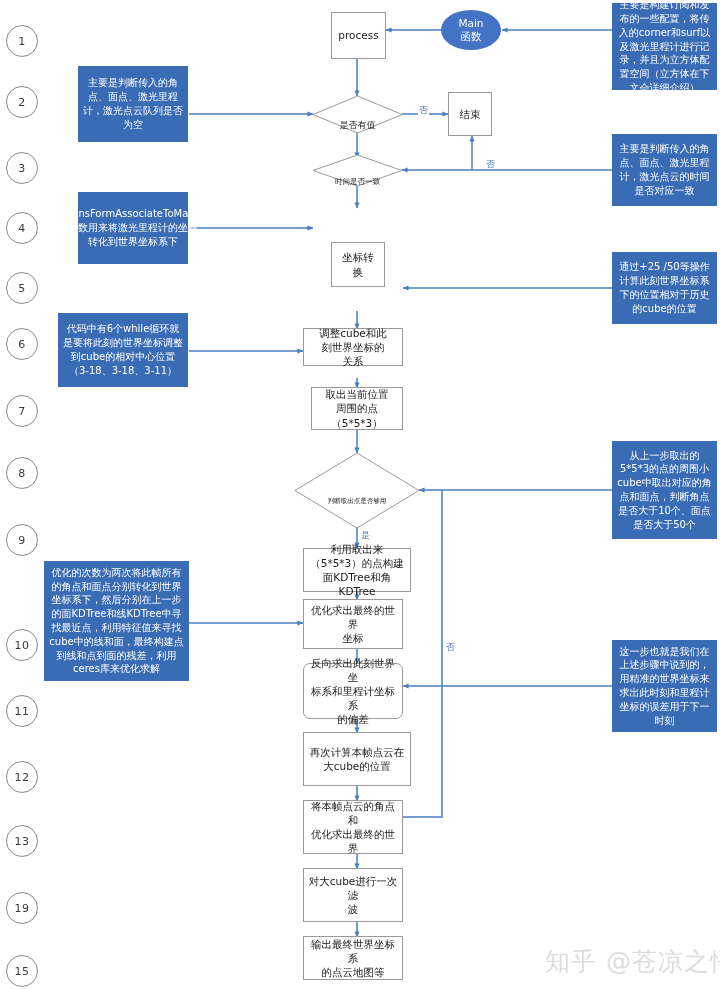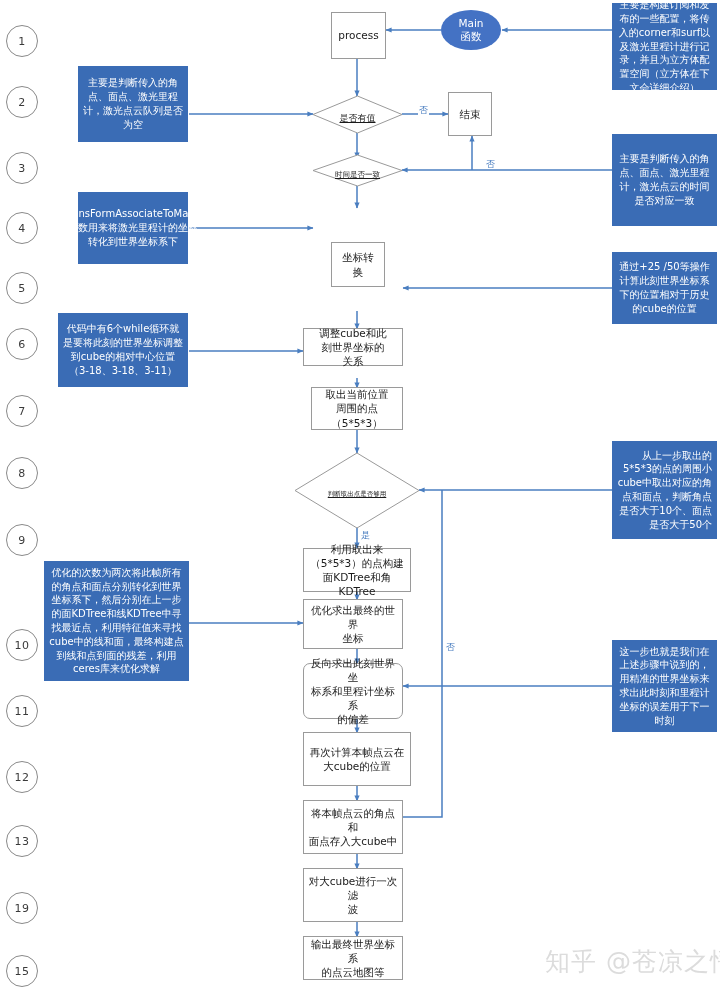--- a/index.html
+++ b/index.html
@@ -70,31 +70,30 @@
   .diamond-wrap {
     position: absolute;
   }
   .diamond-wrap svg {
     position: absolute;
     left: 0; top: 0;
     overflow: visible;
   }
   .diamond-label {
     position: absolute;
-    left: 0; top: 4px;
+    left: 0; top: 11px;
     width: 100%;
     height: 100%;
     display: flex;
     align-items: center;
     justify-content: center;
     text-align: left;
     color: #1a1a1a;
     line-height: 1.2;
     pointer-events: none;
-    text-decoration: underline;
   }
 
   
   .ellipse-node {
     position: absolute;
     box-sizing: border-box;
     background: #4472c4;
     border-radius: 50%;
     color: #ffffff;
     font-size: 10.5px;
@@ -222,25 +221,25 @@
   <div class="nbox" style="left:78px; top:66px; width:110px; height:76px;">主要是判断传入的角点、面点、激光里程计，激光点云队列是否为空</div>
 
   <div class="nbox" style="left:78px; top:192px; width:110px; height:72px;">TransFormAssociateToMap()函数用来将激光里程计的坐标转化到世界坐标系下</div>
 
   <div class="nbox" style="left:58px; top:313px; width:130px; height:74px;">代码中有6个while循环就是要将此刻的世界坐标调整到cube的相对中心位置（3-18、3-18、3-11）</div>
 
   <div class="nbox" style="left:44px; top:561px; width:145px; height:120px;">优化的次数为两次将此帧所有的角点和面点分别转化到世界坐标系下，然后分别在上一步的面KDTree和线KDTree中寻找最近点，利用特征值来寻找cube中的线和面，最终构建点到线和点到面的残差，利用ceres库来优化求解</div>
 
   <div class="nbox" style="left:612px; top:3px; width:105px; height:87px;">主要是构建订阅和发布的一些配置，将传入的corner和surf以及激光里程计进行记录，并且为立方体配置空间（立方体在下文会详细介绍）</div>
 
-  <div class="nbox" style="left:612px; top:134px; width:105px; height:92px;">主要是判断传入的角点、面点、激光里程计，激光点云的时间是否对应一致</div>
+  <div class="nbox" style="left:612px; top:134px; width:105px; height:72px;">主要是判断传入的角点、面点、激光里程计，激光点云的时间是否对应一致</div>
 
   <div class="nbox" style="left:612px; top:252px; width:105px; height:72px;">通过+25 /50等操作计算此刻世界坐标系下的位置相对于历史的cube的位置</div>
 
-  <div class="nbox" style="left:612px; top:441px; width:105px; height:98px;text-align:right;">从上一步取出的5*5*3的点的周围小cube中取出对应的角点和面点，判断角点是否大于10个、面点是否大于50个</div>
+  <div class="nbox" style="left:612px; top:441px; width:105px; height:98px;">从上一步取出的5*5*3的点的周围小cube中取出对应的角点和面点，判断角点是否大于10个、面点是否大于50个</div>
 
   <div class="nbox" style="left:612px; top:640px; width:105px; height:92px;">这一步也就是我们在上述步骤中说到的，用精准的世界坐标来求出此时刻和里程计坐标的误差用于下一时刻</div>
 
   <div class="ellipse-node" style="left:441px; top:10px; width:60px; height:40px; white-space:pre-line;">Main
 函数</div>
 
   <div class="pbox" style="left:331px; top:12px; width:55px; height:47px;">process</div>
 
   <div class="diamond-wrap" style="left:313px; top:96px; width:89px; height:37px;">
     <svg width="89" height="37" viewBox="0 0 89 37">
@@ -285,21 +284,21 @@
 坐标</div>
 
   <div class="pbox" style="left:303px; top:663px; width:100px; height:56px; white-space:pre-line;border-radius:7px;">反向求出此刻世界坐
 标系和里程计坐标系
 的偏差</div>
 
   <div class="pbox" style="left:303px; top:732px; width:108px; height:54px; white-space:pre-line;">再次计算本帧点云在
 大cube的位置</div>
 
   <div class="pbox" style="left:303px; top:800px; width:100px; height:54px; white-space:pre-line;">将本帧点云的角点和
-面点存入大cube中</div>
+优化求出最终的世界</div>
 
   <div class="pbox" style="left:303px; top:868px; width:100px; height:54px; white-space:pre-line;">对大cube进行一次滤
 波</div>
 
   <div class="pbox" style="left:303px; top:936px; width:100px; height:44px; white-space:pre-line;">输出最终世界坐标系
 的点云地图等</div>
 
   <div class="edge-label" style="left:418px; top:106px;">否</div>
   <div class="edge-label" style="left:485px; top:160px;">否</div>
   <div class="edge-label" style="left:360px; top:531px;">是</div>

